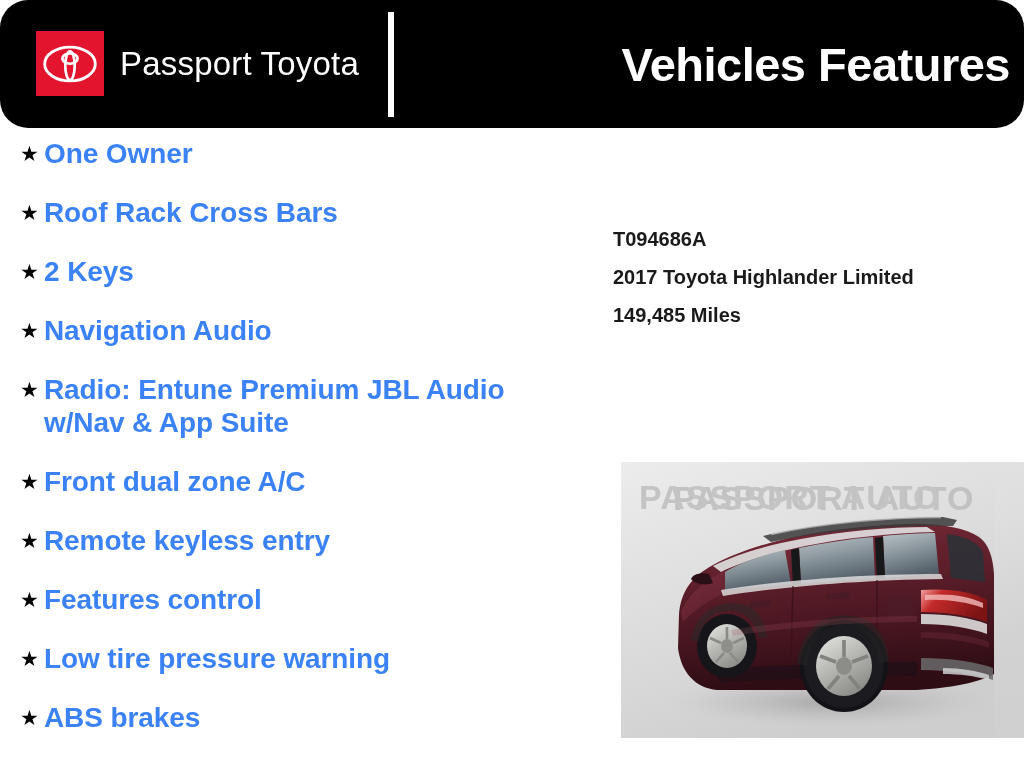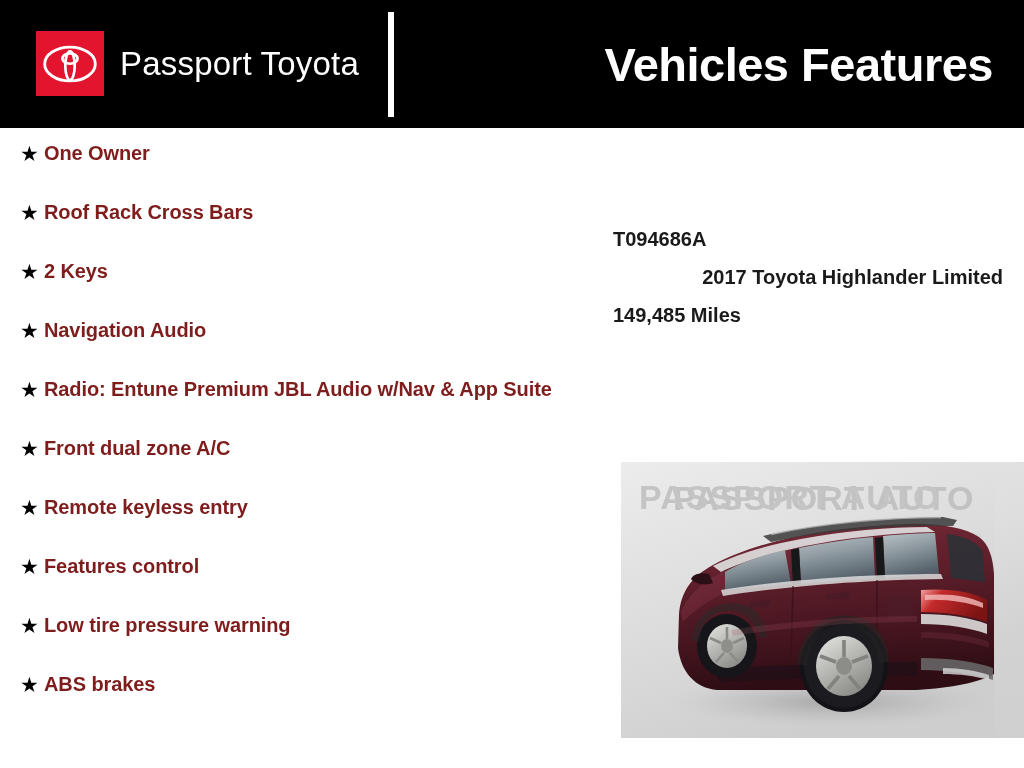--- a/index.html
+++ b/index.html
@@ -17,20 +17,21 @@
 
   
   .header {
     position: absolute;
     left: 0;
     top: 0;
     width: 1024px;
     height: 128px;
     background: #000000;
     overflow: hidden;
+    border-radius: 28px;
   }
   .brand {
     position: absolute;
     left: 36px;
     top: 31px;
     display: flex;
     align-items: center;
   }
   .toyota-mark {
     width: 68px;
@@ -54,21 +55,21 @@
   .divider {
     position: absolute;
     left: 388px;
     top: 12px;
     width: 6px;
     height: 105px;
     background: #ffffff;
   }
   .header-title {
     position: absolute;
-    left: 503px;
+    left: 520px;
     top: 0;
     width: 490px;
     height: 128px;
     display: flex;
     align-items: center;
     justify-content: flex-end;
     color: #ffffff;
     font-size: 47px;
     font-weight: bold;
     letter-spacing: -0.5px;
@@ -91,40 +92,40 @@
     flex: none;
     width: 32px;
     color: #000000;
     font-size: 21px;
     line-height: 33px;
     text-align: left;
     padding-left: 8px;
     box-sizing: border-box;
   }
   .feature-text {
-    color: #7f1d1d;
-    font-size: 20px;
+    color: #3b82f6;
+    font-size: 28px;
     font-weight: bold;
     line-height: 33px;
     letter-spacing: -0.1px;
   }
 
   
   .vehicle-info {
     position: absolute;
     left: 613px;
     top: 220px;
     width: 390px;
     color: #1a1a1a;
     font-size: 20px;
     font-weight: 700;
     line-height: 38px;
   }
   .vehicle-info div { white-space: nowrap; }
-  .vehicle-info div.wrap { white-space: normal; text-align: right; }
+  .vehicle-info div.wrap { white-space: normal; }
 
   
   .photo {
     position: absolute;
     left: 621px;
     top: 462px;
     width: 446px;
     height: 276px;
     overflow: hidden;
     background: linear-gradient(160deg, #e9e9e9 0%, #dedede 45%, #d2d2d2 72%, #cfcfcf 100%);

